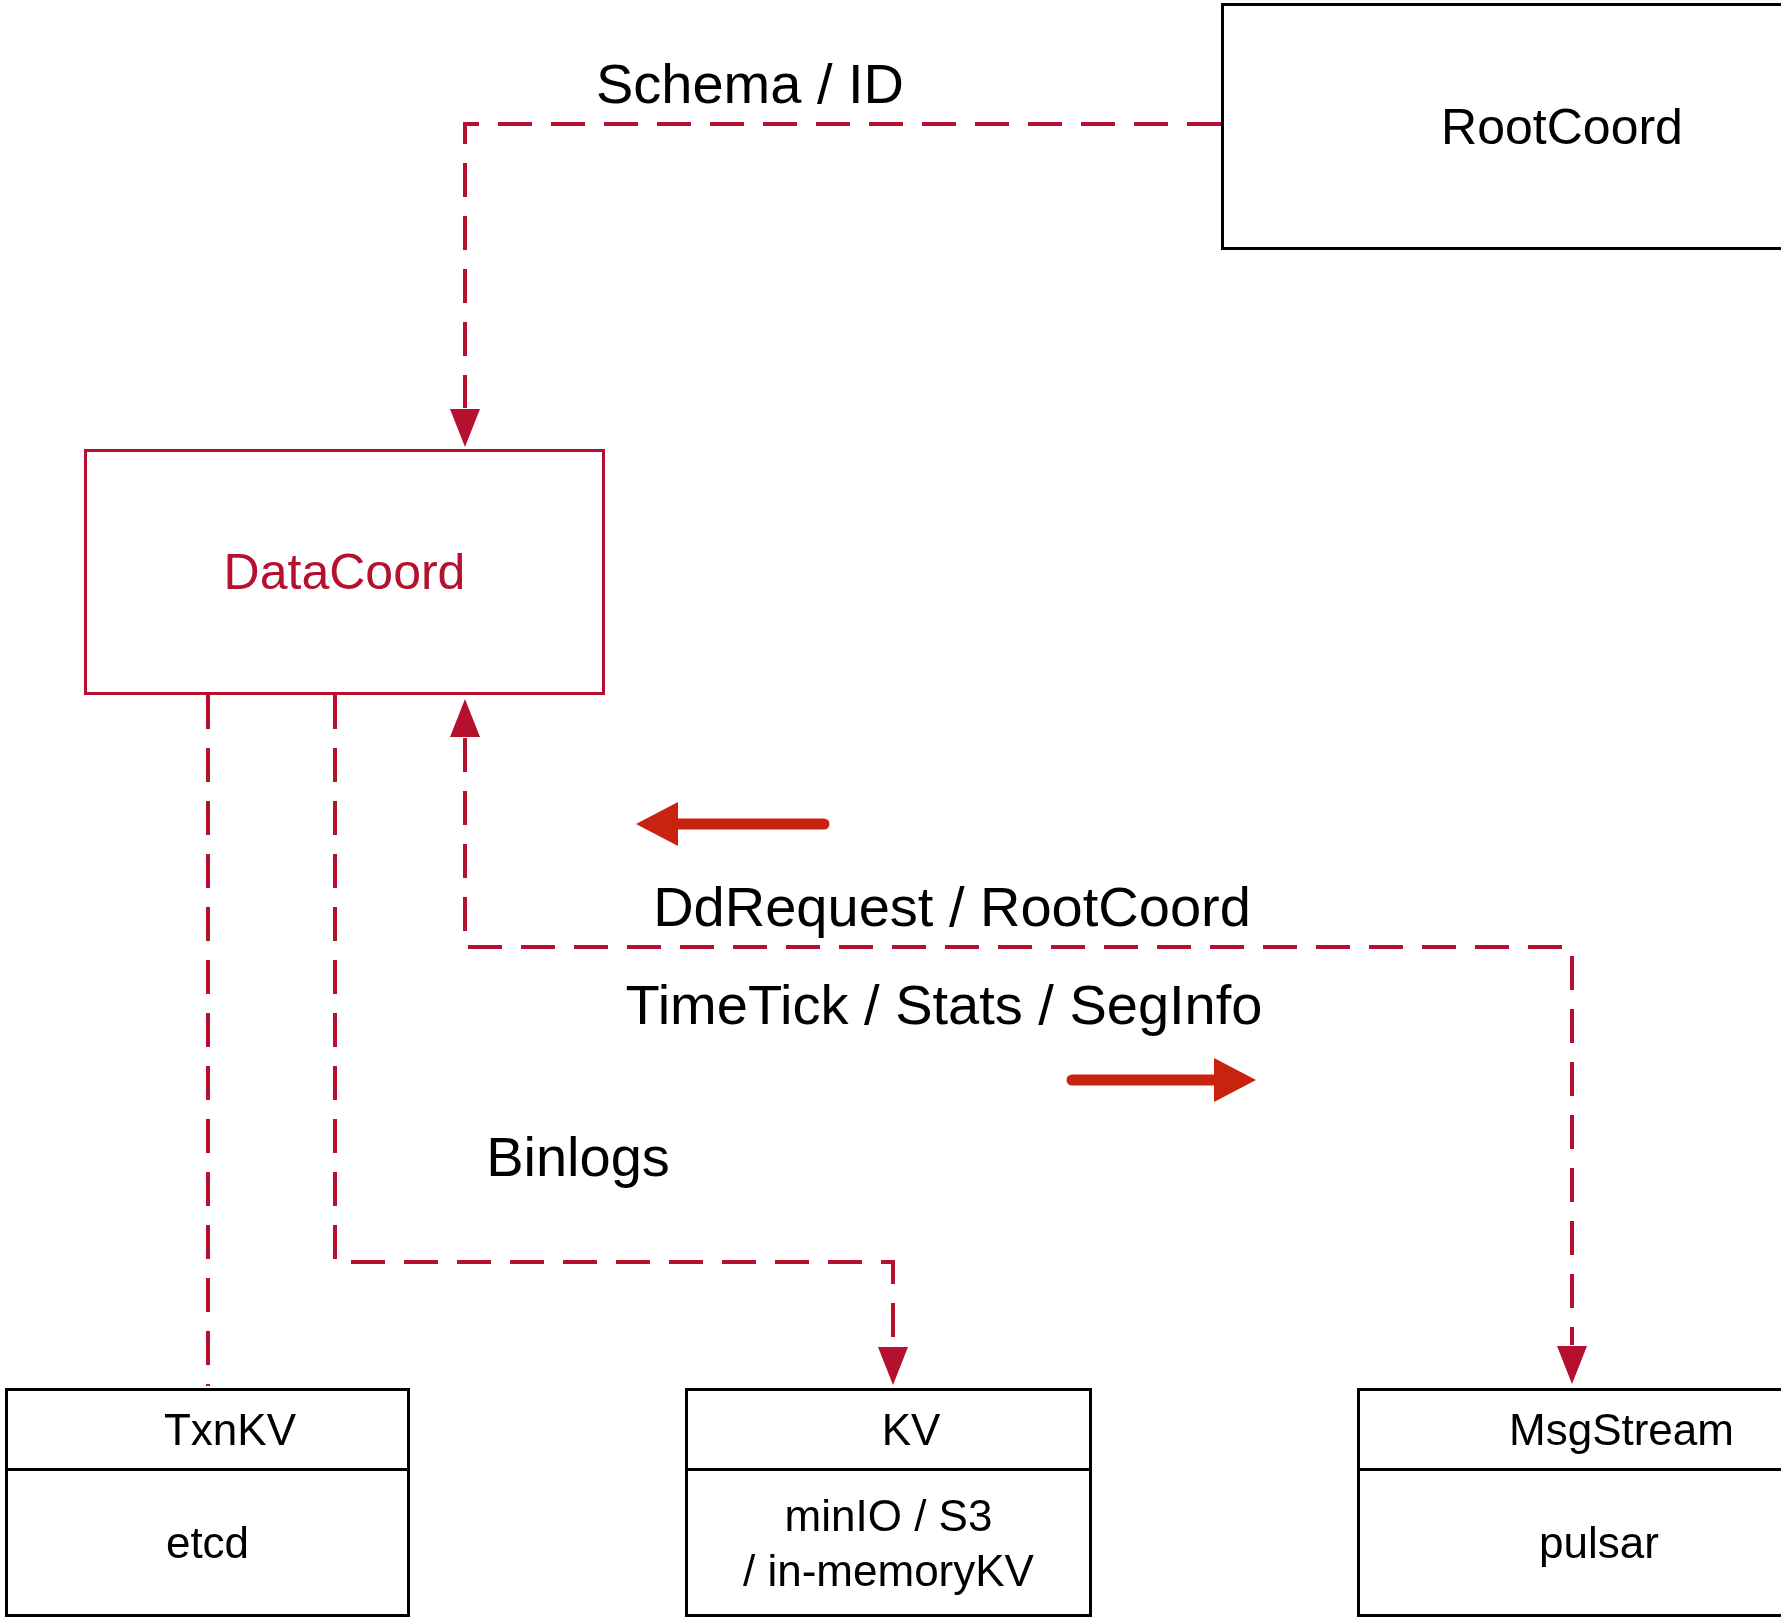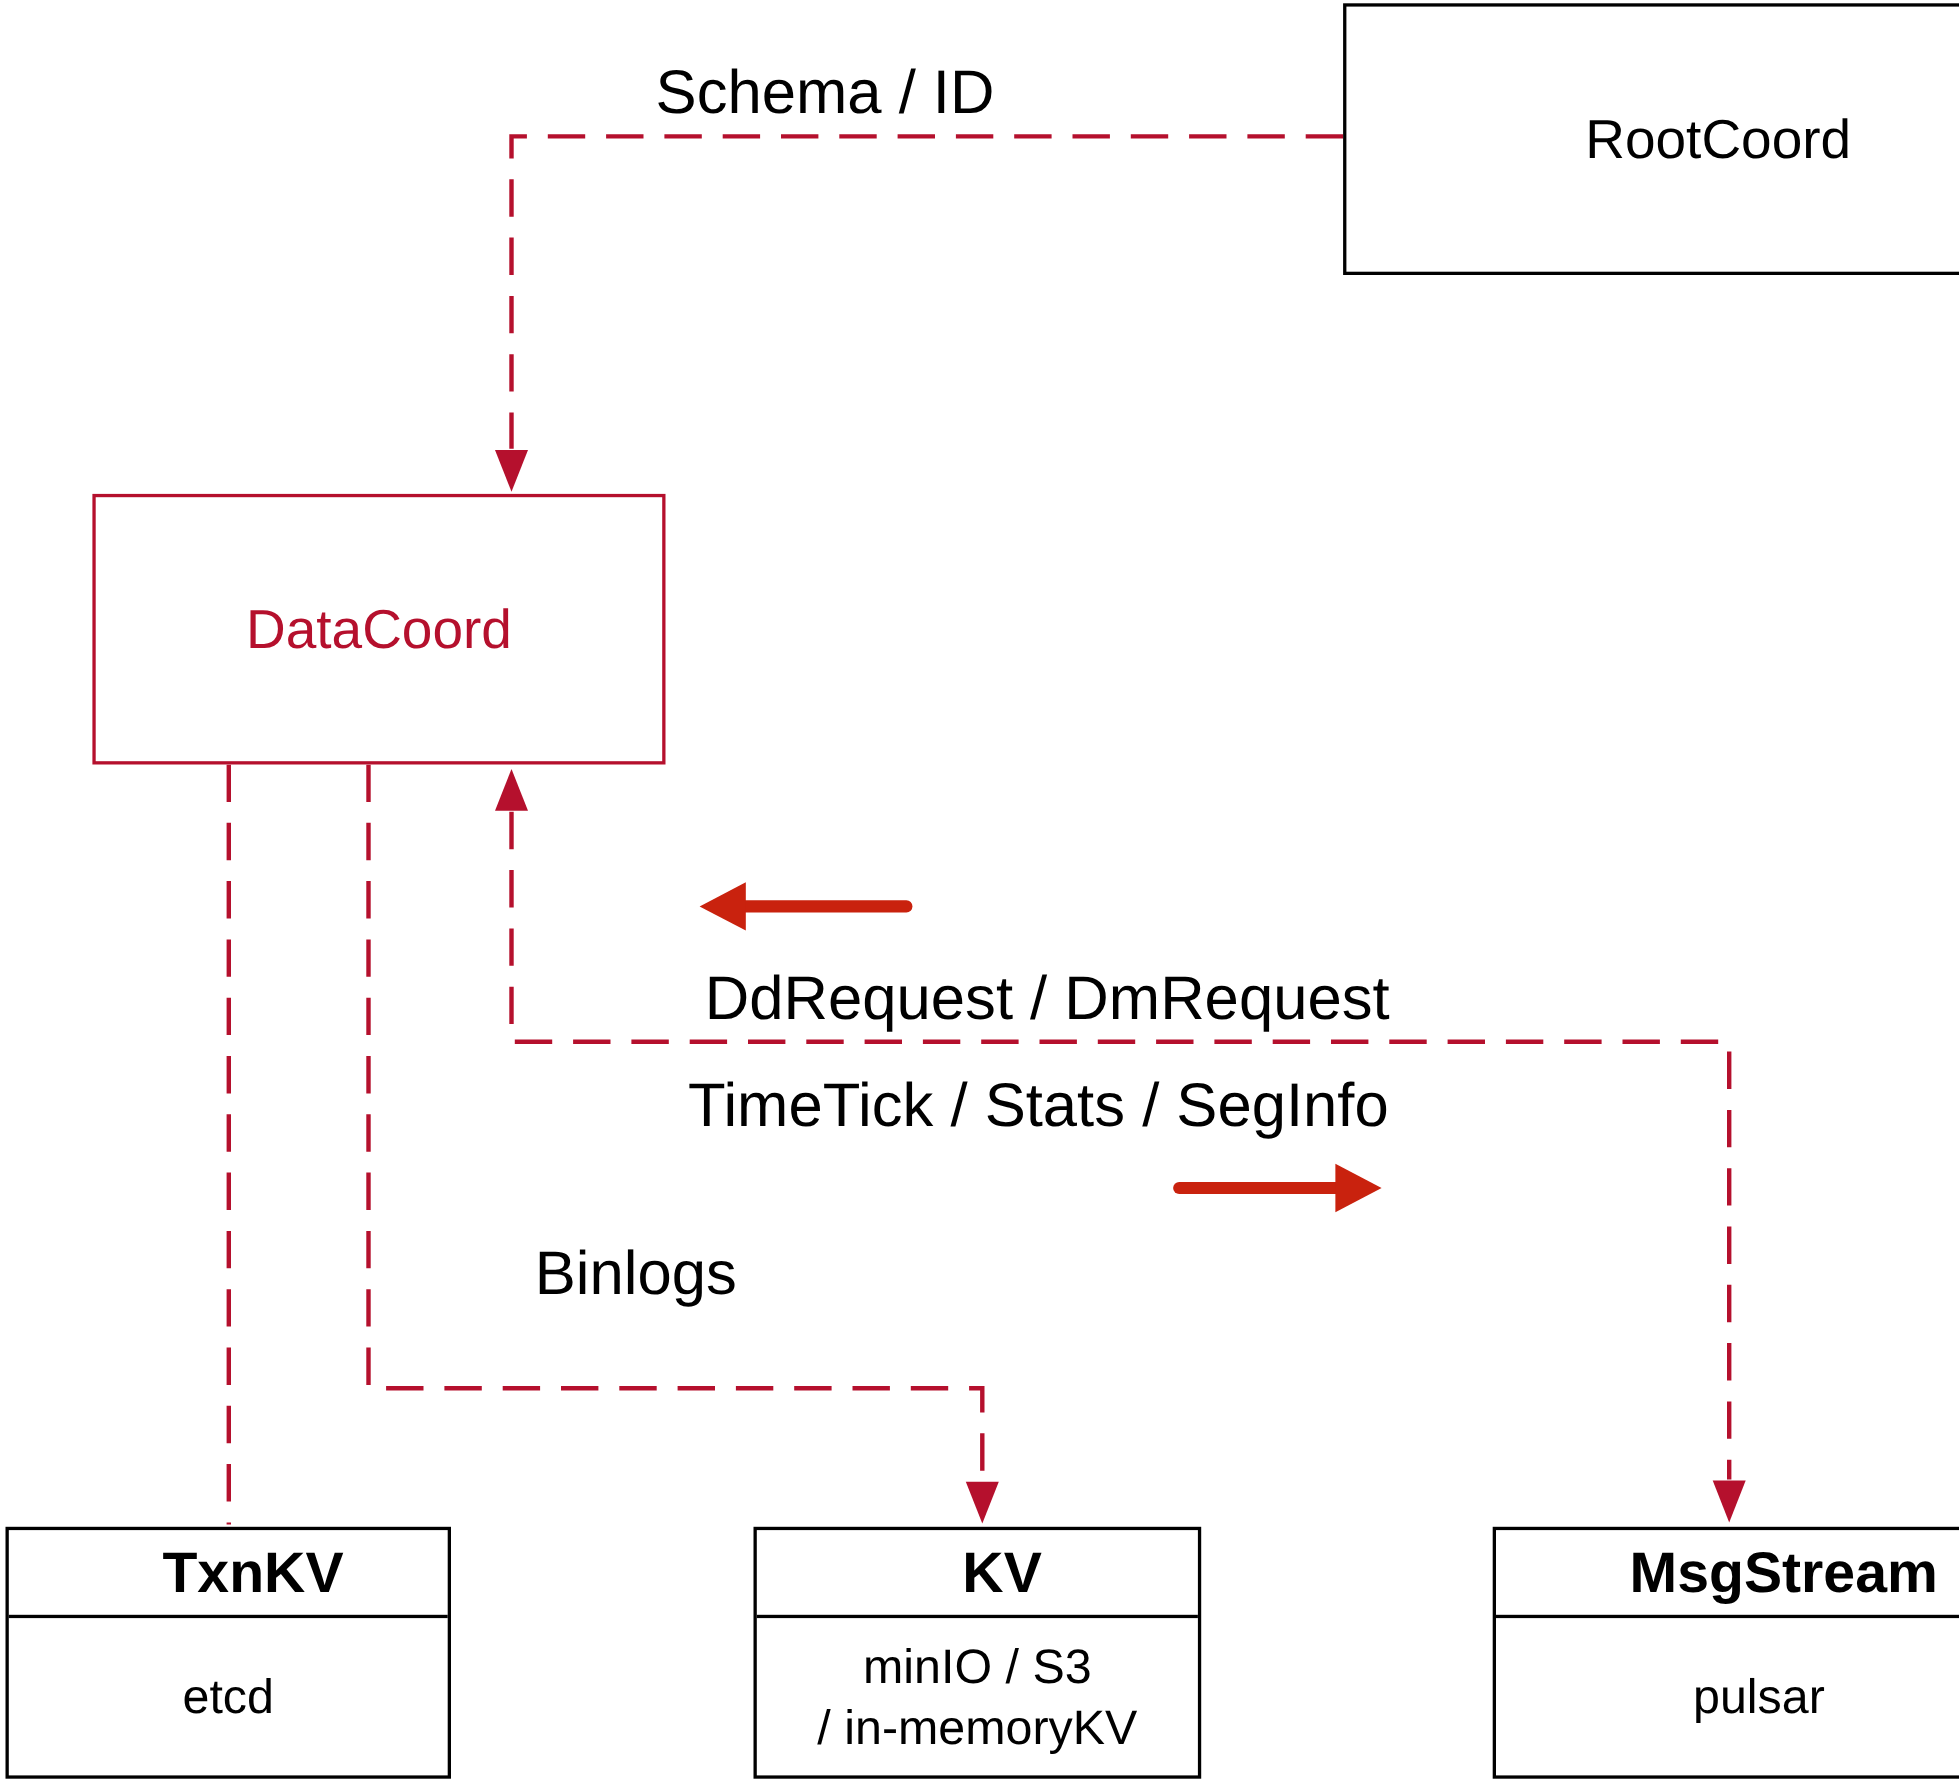--- a/index.html
+++ b/index.html
@@ -43,21 +43,21 @@
     display:flex;flex-direction:column;
   }
   .node-txnkv{left:5px;top:1388px;width:405px;height:229px;}
   .node-kv{left:685px;top:1388px;width:407px;height:229px;}
   .node-msg{left:1357px;top:1388px;width:484px;height:229px;}
   .tbl-header{
     box-sizing:border-box;
     height:80px;flex:0 0 80px;
     border-bottom:3px solid var(--ink);
     display:flex;align-items:center;justify-content:center;
-    font-weight:bold;font-size:52px;padding-left:45px;
+    font-weight:normal;font-size:44px;padding-left:45px;
   }
   .tbl-body{
     flex:1 1 auto;
     display:flex;flex-direction:column;align-items:center;justify-content:center;
     font-size:44px;line-height:1.25;text-align:center;
   }
   .edge-label{
     position:absolute;
     transform:translateX(-50%);
     white-space:nowrap;
@@ -119,17 +119,17 @@
   </div>
 
   <div class="node-table node-msg">
     <div class="tbl-header">MsgStream</div>
     <div class="tbl-body">
       <span>pulsar</span>
     </div>
   </div>
 
   <div class="edge-label lbl-schema">Schema / ID</div>
-  <div class="edge-label lbl-dd">DdRequest / DmRequest</div>
+  <div class="edge-label lbl-dd">DdRequest / RootCoord</div>
   <div class="edge-label lbl-tt">TimeTick / Stats / SegInfo</div>
   <div class="edge-label lbl-binlogs">Binlogs</div>
 
 </div>
 
 </body></html>

